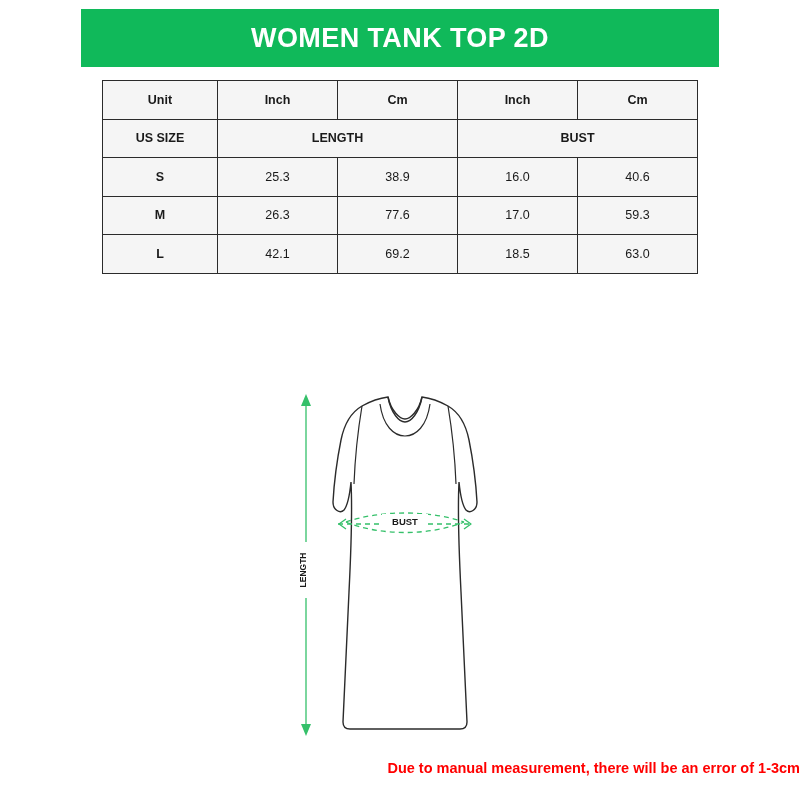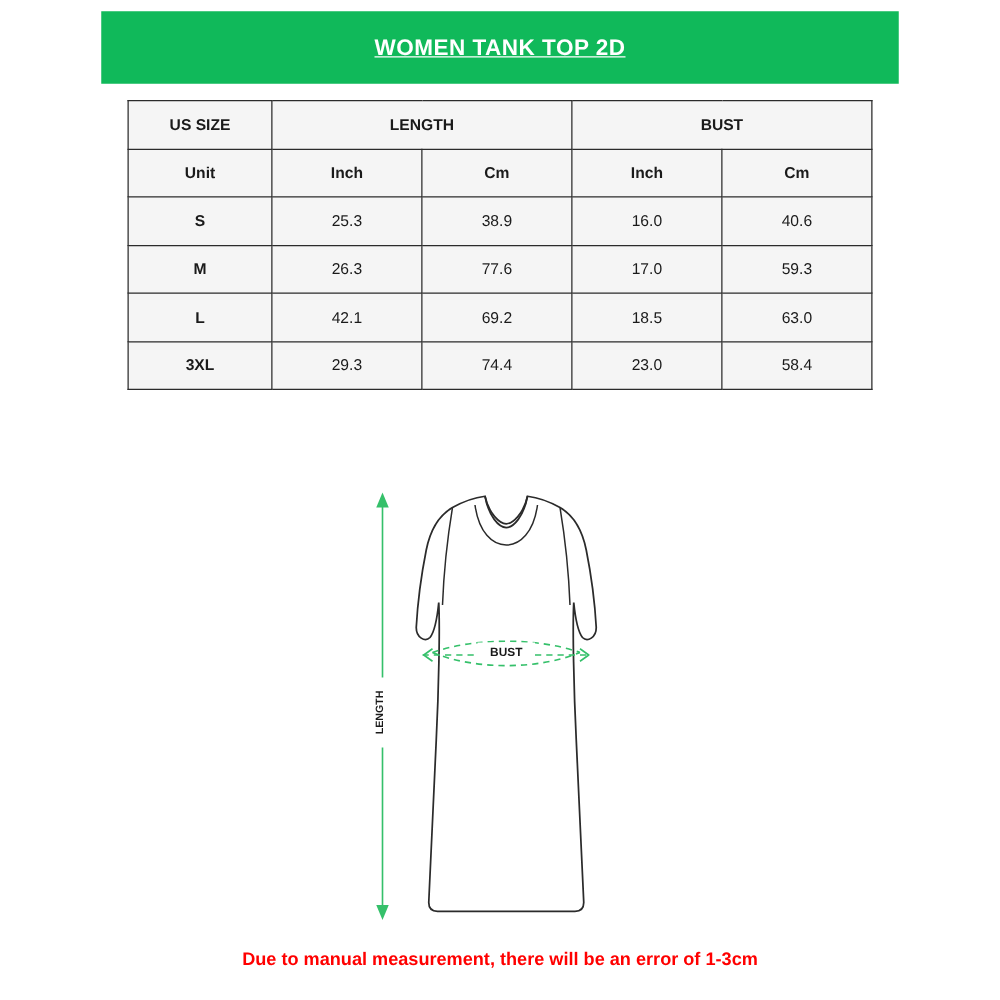--- a/index.html
+++ b/index.html
@@ -28,25 +28,24 @@
     top: 9px;
     width: 638px;
     height: 58px;
     background: #10b95a;
     display: flex;
     align-items: center;
     justify-content: center;
   }
   .header-title {
     color: #ffffff;
-    font-size: 18px;
+    font-size: 27px;
     font-weight: bold;
     letter-spacing: 0.4px;
     text-align: right;
-    text-decoration: underline;
   }
 
   
   .size-table {
     position: absolute;
     left: 102px;
     top: 80px;
     width: 596px;
     border-collapse: collapse;
     table-layout: fixed;
@@ -82,21 +81,21 @@
   .illustration svg {
     display: block;
   }
 
   
   .footer-note {
     position: absolute;
     left: 0;
     top: 760px;
     width: 800px;
-    text-align: center;
+    text-align: right;
     color: #ff0000;
     font-size: 14.5px;
     font-weight: bold;
   }
 </style>
 </head>
 <body>
 
 <div class="page">
 
@@ -106,32 +105,32 @@
 
   <table class="size-table">
     <colgroup>
       <col class="col-size">
         <col class="col-num">
         <col class="col-num">
         <col class="col-num">
         <col class="col-num">
     </colgroup>
     <thead>
-      <tr>
-        <th>US SIZE</th>
-        <th colspan="2">LENGTH</th>
-        <th colspan="2">BUST</th>
-      </tr>
       <tr>
         <th>Unit</th>
         <th>Inch</th>
         <th>Cm</th>
         <th>Inch</th>
         <th>Cm</th>
       </tr>
+      <tr>
+        <th>US SIZE</th>
+        <th colspan="2">LENGTH</th>
+        <th colspan="2">BUST</th>
+      </tr>
     </thead>
     <tbody>
       <tr>
         <td class="size-label">S</td>
         <td>25.3</td>
         <td>38.9</td>
         <td>16.0</td>
         <td>40.6</td>
       </tr>
       <tr>
@@ -140,27 +139,20 @@
         <td>77.6</td>
         <td>17.0</td>
         <td>59.3</td>
       </tr>
       <tr>
         <td class="size-label">L</td>
         <td>42.1</td>
         <td>69.2</td>
         <td>18.5</td>
         <td>63.0</td>
-      </tr>
-      <tr>
-        <td class="size-label">3XL</td>
-        <td>29.3</td>
-        <td>74.4</td>
-        <td>23.0</td>
-        <td>58.4</td>
       </tr>
     </tbody>
   </table>
 
   <div class="illustration">
     <svg width="270" height="345" viewBox="0 0 270 345" xmlns="http://www.w3.org/2000/svg">
 
       <g fill="#ffffff" stroke="#2b2b2b" stroke-width="1.4">
         <path d="M92,14
                  C101,9 110,6 118,5

